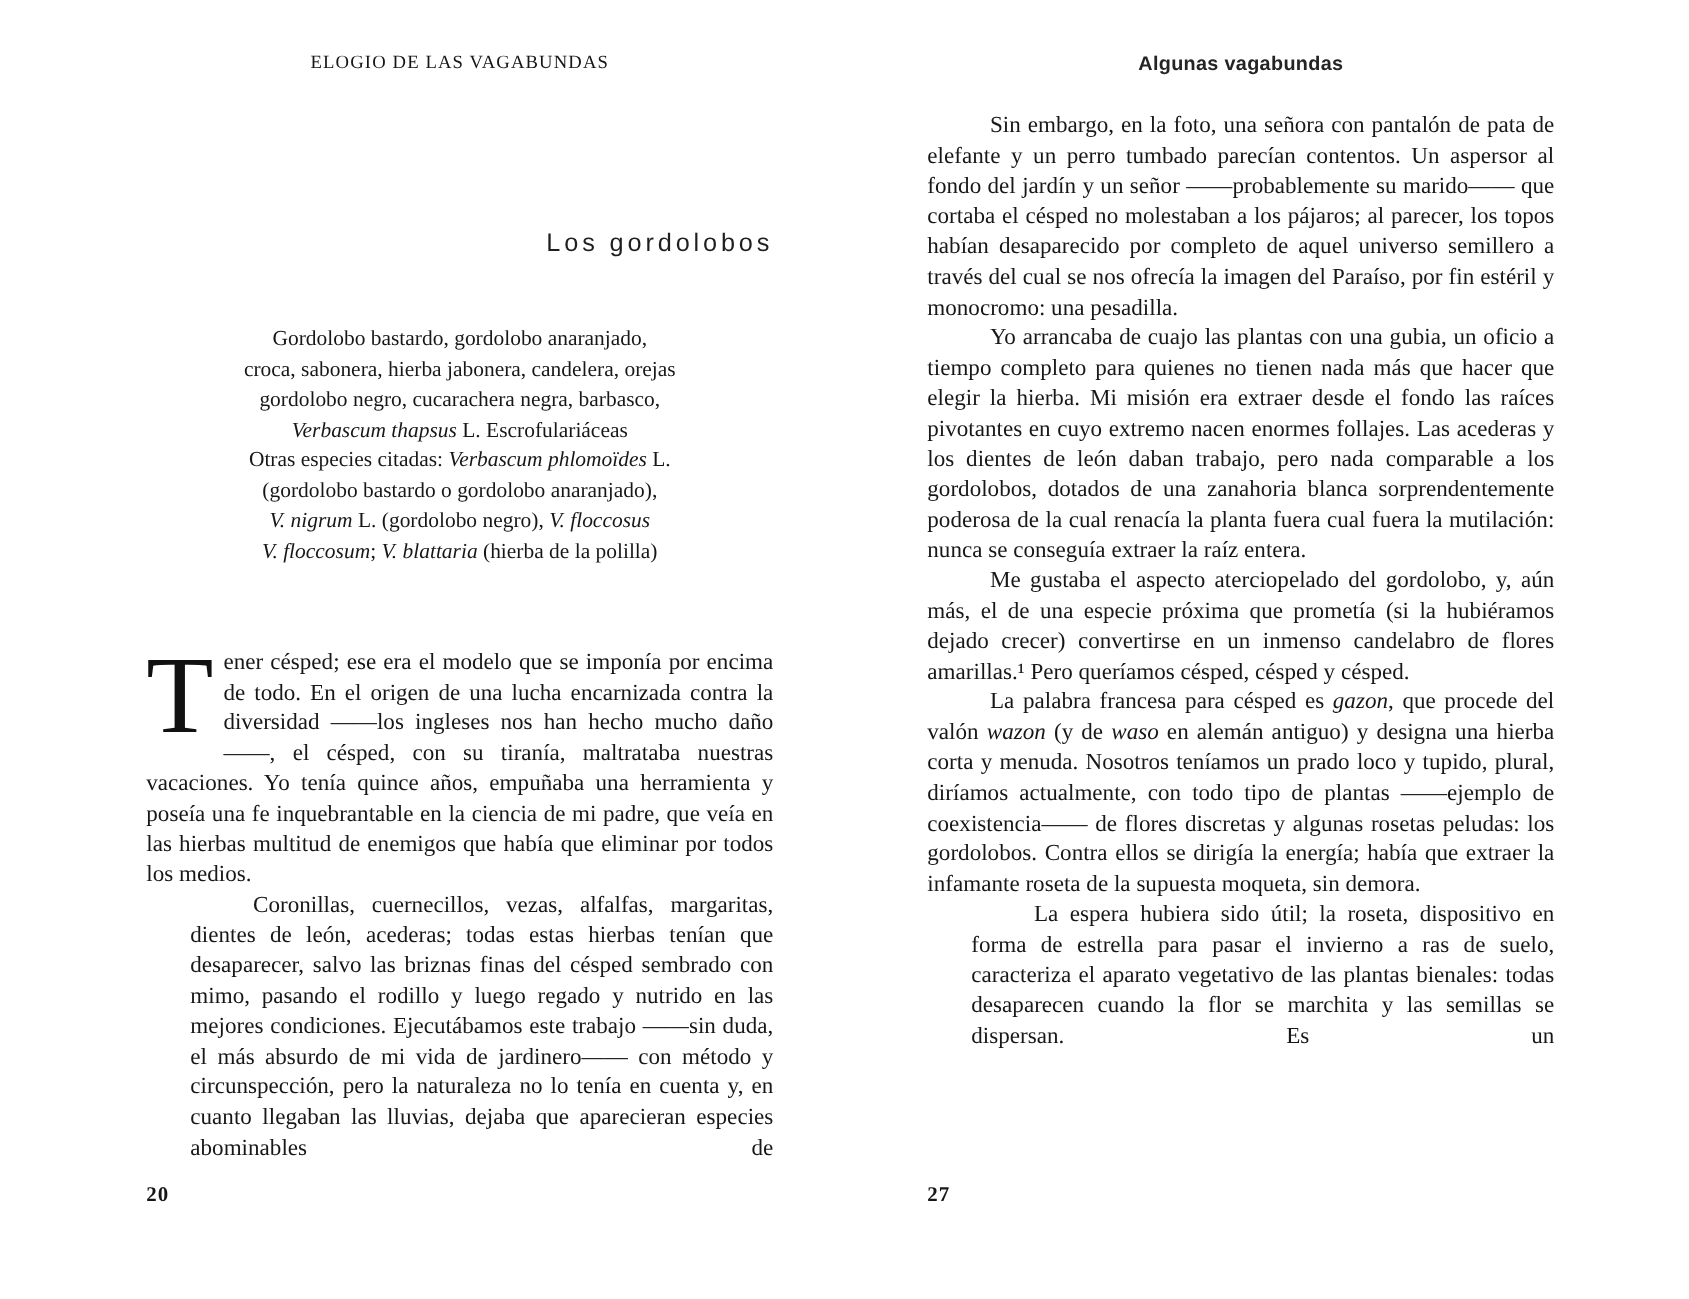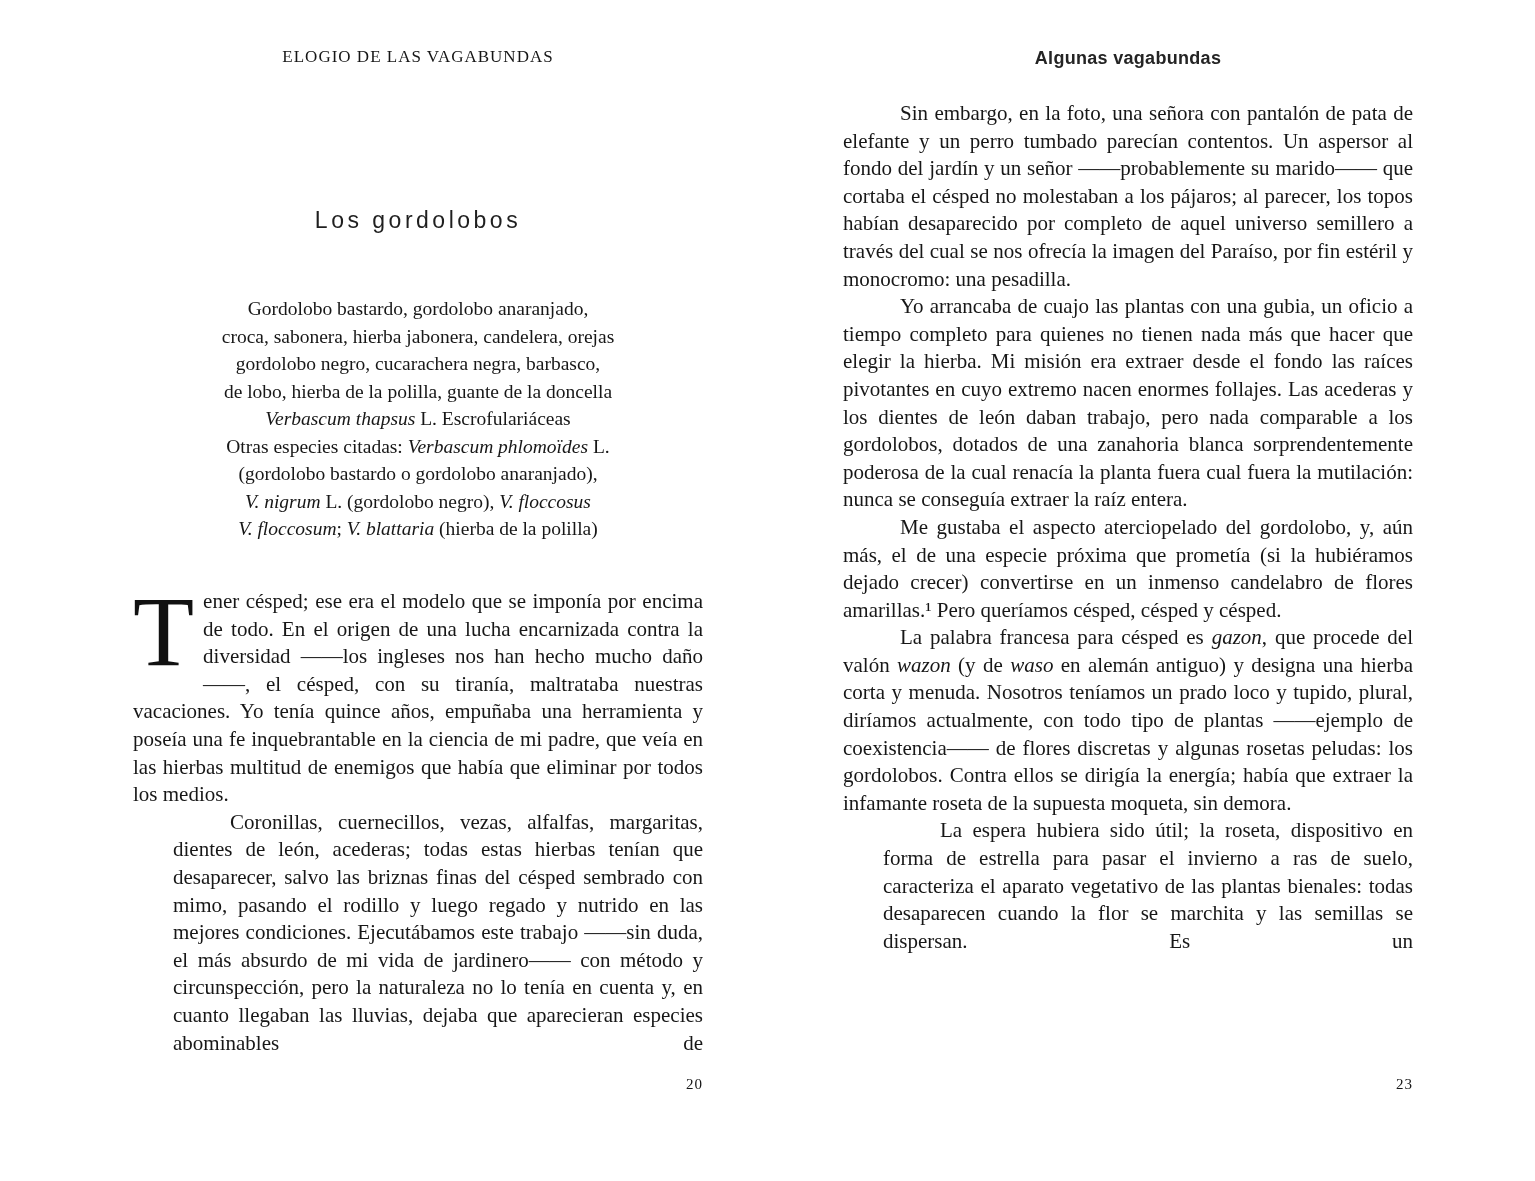--- a/index.html
+++ b/index.html
@@ -40,21 +40,21 @@
     font-size: 18px;
     font-weight: 600;
     letter-spacing: 0.3px;
     color: #242424;
   }
 
   .chapter-title {
     position: absolute;
     top: 207px;
     left: 0; width: 100%;
-    text-align: center;
+    text-align: right;
     font-family: "Liberation Sans", sans-serif;
     font-size: 23px;
     font-weight: 500;
     letter-spacing: 3.5px;
     color: #1f1f1f;
     white-space: nowrap;
   }
 
   .epigraph {
     position: absolute;
@@ -97,39 +97,39 @@
     margin-top: 2px;
     color: #111111;
   }
 
   .it { font-style: italic; }
 
   .folio {
     position: absolute;
     top: 1076px;
     left: 0; width: 100%;
-    text-align: right;
-    font-size: 15px;
+    text-align: left;
+    font-size: 19px;
     letter-spacing: 1px;
     color: #161616;
+    font-weight: bold;
   }
 </style>
 </head>
 <body>
 
 <div class="page left">
   <div class="running-head serif-caps">ELOGIO DE LAS VAGABUNDAS</div>
 
   <div class="chapter-title">Los gordolobos</div>
 
   <div class="epigraph">
     <div class="epi-line"><span>Gordolobo bastardo, gordolobo anaranjado,</span></div>
     <div class="epi-line"><span>croca, sabonera, hierba jabonera, candelera, orejas</span></div>
     <div class="epi-line"><span>gordolobo negro, cucarachera negra, barbasco,</span></div>
-    <div class="epi-line"><span>de lobo, hierba de la polilla, guante de la doncella</span></div>
     <div class="epi-line"><span class="it">Verbascum thapsus</span><span> L. Escrofulariáceas</span></div>
     <div class="epi-line"><span>Otras especies citadas: </span><span class="it">Verbascum phlomoïdes</span><span> L.</span></div>
     <div class="epi-line"><span>(gordolobo bastardo o gordolobo anaranjado),</span></div>
     <div class="epi-line"><span class="it">V. nigrum</span><span> L. (gordolobo negro), </span><span class="it">V. floccosus</span></div>
     <div class="epi-line"><span class="it">V. floccosum</span><span>; </span><span class="it">V. blattaria</span><span> (hierba de la polilla)</span></div>
   </div>
 
   <div class="body-text left-body">
     <p class="par"><span class="dropcap">T</span><span><span>ener césped; ese era el modelo que se imponía por encima de todo. En el origen de una lucha encarnizada contra la diversidad ——los ingleses nos han hecho mucho daño——, el césped, con su tiranía, maltrataba nuestras vacaciones. Yo tenía quince años, empuñaba una herramienta y poseía una fe inquebrantable en la ciencia de mi padre, que veía en las hierbas multitud de enemigos que había que eliminar por todos los medios.</span></span></p>
     <p class="par indent cont"><span><span>Coronillas, cuernecillos, vezas, alfalfas, margaritas, dientes de león, acederas; todas estas hierbas tenían que desaparecer, salvo las briznas finas del césped sembrado con mimo, pasando el rodillo y luego regado y nutrido en las mejores condiciones. Ejecutábamos este trabajo ——sin duda, el más absurdo de mi vida de jardinero—— con método y circunspección, pero la naturaleza no lo tenía en cuenta y, en cuanto llegaban las lluvias, dejaba que aparecieran especies abominables de</span></span></p>
@@ -142,14 +142,14 @@
   <div class="running-head sans-head">Algunas vagabundas</div>
 
   <div class="body-text right-body">
     <p class="par indent"><span><span>Sin embargo, en la foto, una señora con pantalón de pata de elefante y un perro tumbado parecían contentos. Un aspersor al fondo del jardín y un señor ——probablemente su marido—— que cortaba el césped no molestaban a los pájaros; al parecer, los topos habían desaparecido por completo de aquel universo semillero a través del cual se nos ofrecía la imagen del Paraíso, por fin estéril y monocromo: una pesadilla.</span></span></p>
     <p class="par indent"><span><span>Yo arrancaba de cuajo las plantas con una gubia, un oficio a tiempo completo para quienes no tienen nada más que hacer que elegir la hierba. Mi misión era extraer desde el fondo las raíces pivotantes en cuyo extremo nacen enormes follajes. Las acederas y los dientes de león daban trabajo, pero nada comparable a los gordolobos, dotados de una zanahoria blanca sorprendentemente poderosa de la cual renacía la planta fuera cual fuera la mutilación: nunca se conseguía extraer la raíz entera.</span></span></p>
     <p class="par indent"><span><span>Me gustaba el aspecto aterciopelado del gordolobo, y, aún más, el de una especie próxima que prometía (si la hubiéramos dejado crecer) convertirse en un inmenso candelabro de flores amarillas.¹ Pero queríamos césped, césped y césped.</span></span></p>
     <p class="par indent"><span><span>La palabra francesa para césped es </span><span class="it">gazon</span><span>, que procede del valón </span><span class="it">wazon</span><span> (y de </span><span class="it">waso</span><span> en alemán antiguo) y designa una hierba corta y menuda. Nosotros teníamos un prado loco y tupido, plural, diríamos actualmente, con todo tipo de plantas ——ejemplo de coexistencia—— de flores discretas y algunas rosetas peludas: los gordolobos. Contra ellos se dirigía la energía; había que extraer la infamante roseta de la supuesta moqueta, sin demora.</span></span></p>
     <p class="par indent cont"><span><span>La espera hubiera sido útil; la roseta, dispositivo en forma de estrella para pasar el invierno a ras de suelo, caracteriza el aparato vegetativo de las plantas bienales: todas desaparecen cuando la flor se marchita y las semillas se dispersan. Es un</span></span></p>
   </div>
 
-  <div class="folio">23</div>
+  <div class="folio">27</div>
 </div>
 
 </body></html>

